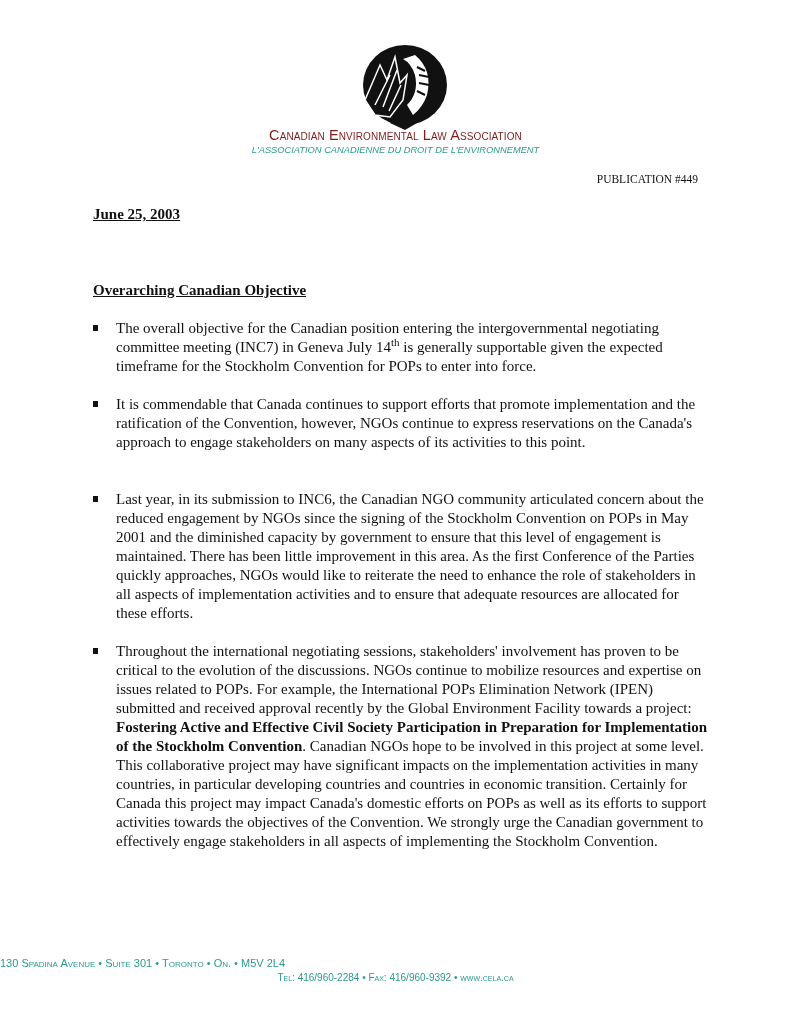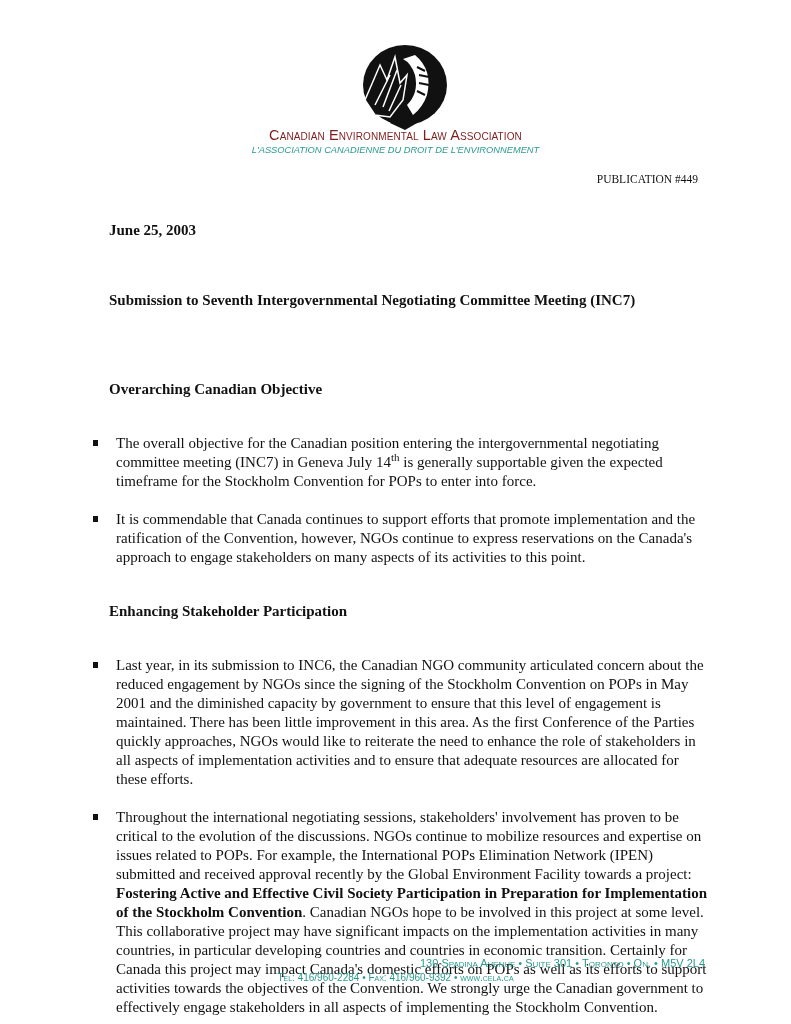--- a/index.html
+++ b/index.html
@@ -7,26 +7,26 @@
          font-family: "Liberation Serif", serif; color: #111; }
   .logo { position: absolute; left: 345px; top: 45px; width: 110px; height: 85px; }
   .org-name { position: absolute; left: 0; width: 791px; top: 127px; text-align: center;
               font-family: "Liberation Sans", sans-serif; color: #7f1d1d; font-size: 14.5px;
               letter-spacing: 0.1px; font-variant: small-caps; }
   .org-name-fr { position: absolute; left: 0; width: 791px; top: 145px; text-align: center;
                  font-family: "Liberation Sans", sans-serif; color: #2a9a8e; font-size: 9.3px;
                  font-style: italic; }
   .pubnum { position: absolute; right: 93px; top: 173px; font-size: 11.5px; }
   .content { position: absolute; left: 93px; top: 205px; width: 615px; font-size: 15px; line-height: 19px; }
-  .h { font-weight: bold; margin: 16px; }
+  .h { font-weight: bold; margin: 0; text-decoration: underline; }
   .gap { height: 19px; }
   ul { list-style: none; margin: 0; padding: 0; }
   li { position: relative; padding-left: 23px; margin: 0; }
   li .bullet { position: absolute; left: 0; top: 6px; width: 5px; height: 6px; background: #111; }
-  .footer1 { position: absolute; left: 0; width: 705px; top: 957px; text-align: right;
+  .footer1 { position: absolute; left: 0; width: 705px; top: 957px; text-align: left;
              font-family: "Liberation Sans", sans-serif; color: #2a9a8e; font-size: 11px;
              font-variant: small-caps; }
   .footer2 { position: absolute; left: 0; width: 791px; top: 972px; text-align: center;
              font-family: "Liberation Sans", sans-serif; color: #2a9a8e; font-size: 10px;
              font-variant: small-caps; }
   sup { font-size: 11px; line-height: 0; }
 </style>
 </head>
 <body>
 
@@ -41,40 +41,38 @@
   </svg>
 </div>
 
 <div class="org-name">Canadian Environmental Law Association</div>
 <div class="org-name-fr">L'ASSOCIATION CANADIENNE DU DROIT DE L'ENVIRONNEMENT</div>
 <div class="pubnum">PUBLICATION #449</div>
 
 <div class="content">
   <p class="h">June 25, 2003</p>
   <div class="gap"></div>
-  <p class="h">Submission to Seventh Intergovernmental Negotiating Committee Meeting (INC7)</p>
   <div class="gap"></div>
   <div class="gap"></div>
 
   <p class="h">Overarching Canadian Objective</p>
   <div class="gap"></div>
   <ul>
     <li>
       <span class="bullet"></span>
       <span>The overall objective for the Canadian position entering the intergovernmental negotiating committee meeting (INC7) in Geneva July 14</span><sup>th</sup><span> is generally supportable given the expected timeframe for the Stockholm Convention for POPs to enter into force.</span>
     </li>
     <div class="gap"></div>
     <li>
       <span class="bullet"></span>
       <span>It is commendable that Canada continues to support efforts that promote implementation and the ratification of the Convention, however, NGOs continue to express reservations on the Canada's approach to engage stakeholders on many aspects of its activities to this point.</span>
     </li>
   </ul>
   <div class="gap"></div>
 
-  <p class="h">Enhancing Stakeholder Participation</p>
   <div class="gap"></div>
   <ul>
     <li>
       <span class="bullet"></span>
       <span>Last year, in its submission to INC6, the Canadian NGO community articulated concern about the reduced engagement by NGOs since the signing of the Stockholm Convention on POPs in May 2001 and the diminished capacity by government to ensure that this level of engagement is maintained.  There has been little improvement in this area.  As the first Conference of the Parties quickly approaches, NGOs would like to reiterate the need to enhance the role of stakeholders in all aspects of implementation activities and to ensure that adequate resources are allocated for these efforts.</span>
     </li>
     <div class="gap"></div>
     <li>
       <span class="bullet"></span>
       <span>Throughout the international negotiating sessions, stakeholders' involvement has proven to be critical to the evolution of the discussions.  NGOs continue to mobilize resources and expertise on issues related to POPs.  For example, the International POPs Elimination Network (IPEN) submitted and received approval recently by the Global Environment Facility towards a project:  </span><b>Fostering Active and Effective Civil Society Participation in Preparation for Implementation of the Stockholm Convention</b><span>.  Canadian NGOs hope to be involved in this project at some level.  This collaborative project may have significant impacts on the implementation activities in many countries, in particular developing countries and countries in economic transition.  Certainly for Canada this project may impact Canada's domestic efforts on POPs as well as its efforts to support activities towards the objectives of the Convention.  We strongly urge the Canadian government to effectively engage stakeholders in all aspects of implementing the Stockholm Convention.</span>

